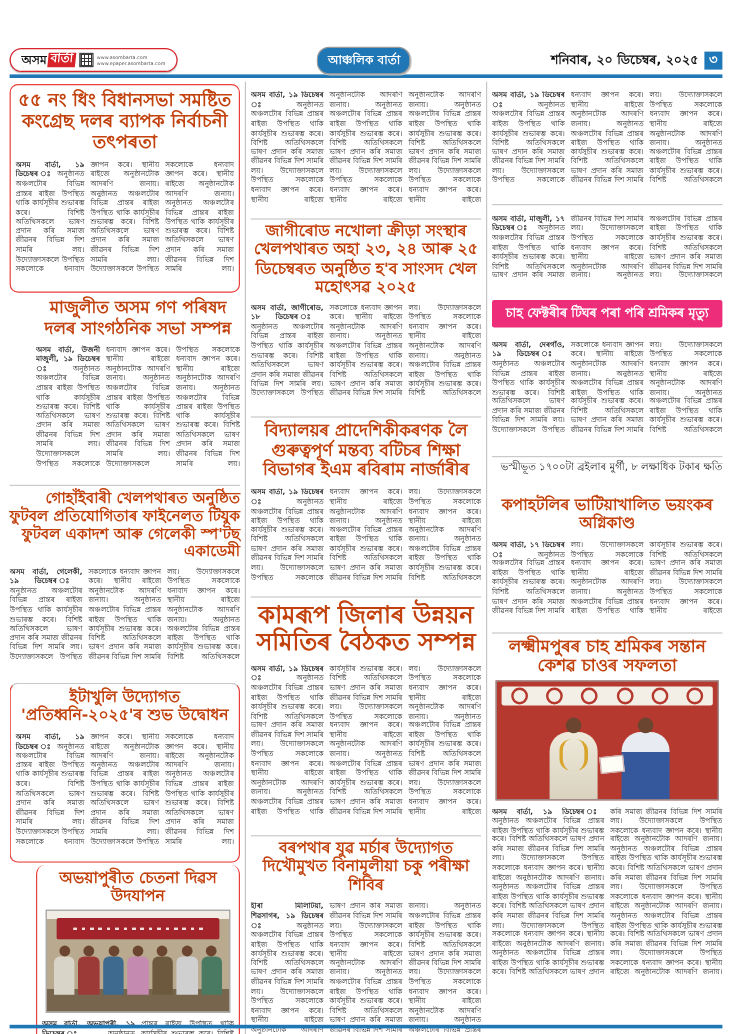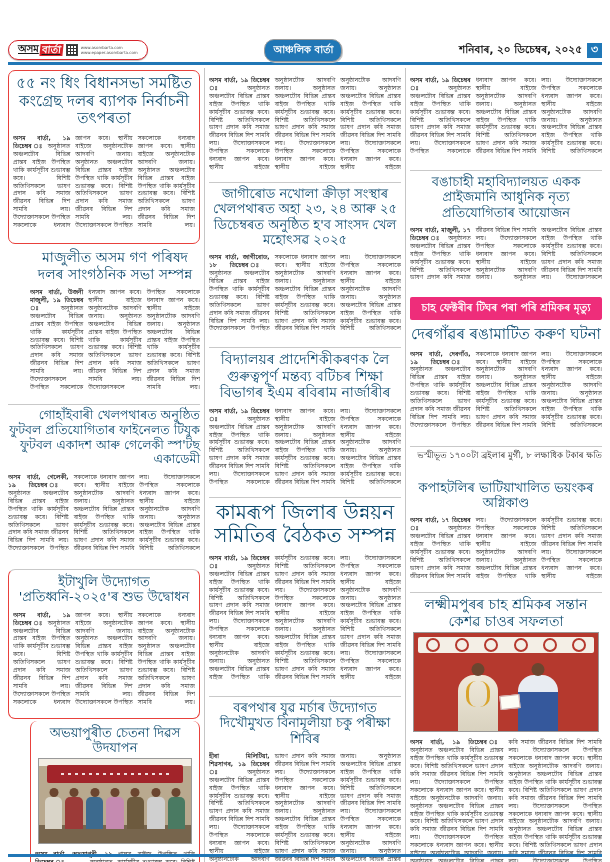--- a/index.html
+++ b/index.html
@@ -6,21 +6,21 @@
   body{
     width:610px;height:862px;background:#ffffff;
     font-family:"DejaVu Sans", sans-serif;
     position:relative;overflow:hidden;color:#1a1a1a;
   }
   .page{width:610px;height:862px;position:relative;overflow:hidden;}
 
   
   .header{display:flex;align-items:center;justify-content:space-between;margin:40px 8px 0 8px;height:20px;}
   .masthead{display:flex;align-items:center;gap:3px;border:1.5px solid #d8232a;border-radius:11px;padding:1px 9px;height:16px;background:#fff;box-shadow:0 1px 1px #bbb;}
-  .brand{display:flex;align-items:flex-start;font-weight:bold;font-size:10px;line-height:1;text-decoration:underline;}
+  .brand{display:flex;align-items:flex-end;font-weight:bold;font-size:10px;line-height:1;}
   .brand .b1{color:#111;}
   .brand .b2{background:#d8232a;color:#fff;padding:1px 2px;margin-left:1px;transform:skewX(-6deg);display:inline-block;}
   .qr{width:10px;height:10px;border:1px solid #444;background:
       repeating-linear-gradient(0deg,#333 0 1px,transparent 1px 3px),
       repeating-linear-gradient(90deg,#333 0 1px,transparent 1px 3px);}
   .sites{display:flex;flex-direction:column;font-size:4px;line-height:1.3;color:#555;font-style:normal;}
   .sites i{font-style:normal;}
   .section-pill{background:#2077b6;color:#fff;font-weight:bold;font-size:10px;padding:2px 8px;border-radius:10px;border:1px solid #9a9a9a;box-shadow:1px 1px 0 #c7c7c7;white-space:nowrap;}
   .dateblock{display:flex;align-items:center;gap:5px;}
   .date{font-weight:bold;font-size:10.5px;color:#111;white-space:nowrap;}
@@ -33,21 +33,21 @@
   .col{flex:1;min-width:0;padding:0 4px;}
   .col + .col{border-left:1px solid #c6c6c6;}
   .col:first-child{padding-left:0;}
   .col:last-child{padding-right:0;}
 
   .article{padding:2px 0;}
   .article + .article{border-top:1px solid #c9c9c9;margin-top:2px;}
   .boxed{border:1.5px solid #e8413c;border-radius:7px;padding:3px 4px;margin:2px 0;}
   .boxed + .article{border-top:none;margin-left:22px;}
 
-  .headline{font-weight:normal;text-align:center;color:#0c4a6e;line-height:1.18;margin:1px 0 3px 0;}
+  .headline{font-weight:bold;text-align:center;color:#c2410c;line-height:1.18;margin:1px 0 3px 0;}
   .h15{font-size:15px;} .h14{font-size:14px;} .h13{font-size:13px;} .h16{font-size:20px;text-align:center;} .h12{font-size:12.5px;text-align:right;}
   .kicker{font-weight:normal;text-align:right;font-size:8.5px;color:#222;margin-bottom:17px;}
   .strip{background:#ee2d7a;color:#fff;font-weight:bold;text-align:center;font-size:10.5px;padding:3px 2px;border-radius:2px;margin:3px 0;}
 
   .body-sim{font-size:6px;line-height:1.32;text-align:justify;color:#232323;overflow:hidden;column-gap:5px;word-break:break-word;}
   .c3{column-count:3;}
   .c2{column-count:2;}
   .byline{font-weight:bold;}
 
   
@@ -179,28 +179,26 @@
 
     </div>
 
     <div class="col">
 
       <div class="article">
         <p class="body-sim c3" style="height:84px"><b class="byline">অসম বাৰ্তা, ১৯ ডিচেম্বৰ ঃ</b> <span>অনুষ্ঠানত অঞ্চলটোৰ বিভিন্ন প্ৰান্তৰ ৰাইজ উপস্থিত থাকি কাৰ্যসূচীৰ শুভাৰম্ভ কৰে। বিশিষ্ট অতিথিসকলে ভাষণ প্ৰদান কৰি সমাজ জীৱনৰ বিভিন্ন দিশ সামৰি লয়। উদ্যোক্তাসকলে উপস্থিত সকলোকে ধন্যবাদ জ্ঞাপন কৰে। স্থানীয় ৰাইজে অনুষ্ঠানটোক আদৰণি জনায়। অনুষ্ঠানত অঞ্চলটোৰ বিভিন্ন প্ৰান্তৰ ৰাইজ উপস্থিত থাকি কাৰ্যসূচীৰ শুভাৰম্ভ কৰে। বিশিষ্ট অতিথিসকলে ভাষণ প্ৰদান কৰি সমাজ জীৱনৰ বিভিন্ন দিশ সামৰি লয়। উদ্যোক্তাসকলে উপস্থিত সকলোকে ধন্যবাদ জ্ঞাপন কৰে। স্থানীয় ৰাইজে অনুষ্ঠানটোক আদৰণি জনায়। অনুষ্ঠানত অঞ্চলটোৰ বিভিন্ন প্ৰান্তৰ ৰাইজ উপস্থিত থাকি কাৰ্যসূচীৰ শুভাৰম্ভ কৰে। বিশিষ্ট অতিথিসকলে ভাষণ প্ৰদান কৰি সমাজ জীৱনৰ বিভিন্ন দিশ সামৰি লয়। উদ্যোক্তাসকলে উপস্থিত সকলোকে ধন্যবাদ জ্ঞাপন কৰে। স্থানীয় ৰাইজে অনুষ্ঠানটোক আদৰণি জনায়। অনুষ্ঠানত অঞ্চলটোৰ বিভিন্ন প্ৰান্তৰ ৰাইজ উপস্থিত থাকি কাৰ্যসূচীৰ শুভাৰম্ভ কৰে। বিশিষ্ট অতিথিসকলে ভাষণ প্ৰদান কৰি সমাজ জীৱনৰ বিভিন্ন দিশ সামৰি লয়। উদ্যোক্তাসকলে উপস্থিত সকলোকে ধন্যবাদ জ্ঞাপন কৰে। স্থানীয় ৰাইজে অনুষ্ঠানটোক আদৰণি জনায়। অনুষ্ঠানত অঞ্চলটোৰ বিভিন্ন প্ৰান্তৰ ৰাইজ উপস্থিত থাকি কাৰ্যসূচীৰ শুভাৰম্ভ কৰে। বিশিষ্ট অতিথিসকলে ভাষণ প্ৰদান কৰি সমাজ জীৱনৰ বিভিন্ন দিশ সামৰি লয়। উদ্যোক্তাসকলে উপস্থিত সকলোকে ধন্যবাদ জ্ঞাপন কৰে। স্থানীয় ৰাইজে অনুষ্ঠানটোক আদৰণি জনায়। </span></p>
       </div>
 
       <div class="article">
-        <div class="headline h13">বঙাচাহী মহাবিদ্যালয়ত একক প্ৰাইজমানি আধুনিক নৃত্য প্ৰতিযোগিতাৰ আয়োজন</div>
         <p class="body-sim c3" style="height:60px"><b class="byline">অসম বাৰ্তা, মাজুলী, ১৭ ডিচেম্বৰ ঃ</b> <span>অনুষ্ঠানত অঞ্চলটোৰ বিভিন্ন প্ৰান্তৰ ৰাইজ উপস্থিত থাকি কাৰ্যসূচীৰ শুভাৰম্ভ কৰে। বিশিষ্ট অতিথিসকলে ভাষণ প্ৰদান কৰি সমাজ জীৱনৰ বিভিন্ন দিশ সামৰি লয়। উদ্যোক্তাসকলে উপস্থিত সকলোকে ধন্যবাদ জ্ঞাপন কৰে। স্থানীয় ৰাইজে অনুষ্ঠানটোক আদৰণি জনায়। অনুষ্ঠানত অঞ্চলটোৰ বিভিন্ন প্ৰান্তৰ ৰাইজ উপস্থিত থাকি কাৰ্যসূচীৰ শুভাৰম্ভ কৰে। বিশিষ্ট অতিথিসকলে ভাষণ প্ৰদান কৰি সমাজ জীৱনৰ বিভিন্ন দিশ সামৰি লয়। উদ্যোক্তাসকলে উপস্থিত সকলোকে ধন্যবাদ জ্ঞাপন কৰে। স্থানীয় ৰাইজে অনুষ্ঠানটোক আদৰণি জনায়। অনুষ্ঠানত অঞ্চলটোৰ বিভিন্ন প্ৰান্তৰ ৰাইজ উপস্থিত থাকি কাৰ্যসূচীৰ শুভাৰম্ভ কৰে। বিশিষ্ট অতিথিসকলে ভাষণ প্ৰদান কৰি সমাজ জীৱনৰ বিভিন্ন দিশ সামৰি লয়। উদ্যোক্তাসকলে উপস্থিত সকলোকে ধন্যবাদ জ্ঞাপন কৰে। স্থানীয় ৰাইজে অনুষ্ঠানটোক আদৰণি জনায়। অনুষ্ঠানত অঞ্চলটোৰ বিভিন্ন প্ৰান্তৰ ৰাইজ উপস্থিত থাকি কাৰ্যসূচীৰ শুভাৰম্ভ কৰে। বিশিষ্ট অতিথিসকলে ভাষণ প্ৰদান কৰি সমাজ জীৱনৰ বিভিন্ন দিশ সামৰি লয়। উদ্যোক্তাসকলে উপস্থিত সকলোকে ধন্যবাদ জ্ঞাপন কৰে। স্থানীয় ৰাইজে অনুষ্ঠানটোক আদৰণি জনায়। </span></p>
       </div>
 
       <div class="strip">চাহ ফেক্টৰীৰ টিঘৰ পৰা পৰি শ্ৰমিকৰ মৃত্যু</div>
 
       <div class="article" style="border-top:none">
-        <div class="headline h15">দেৰগাঁৱৰ ৰঙামাটিত কৰুণ ঘটনা</div>
         <p class="body-sim c3" style="height:86px"><b class="byline">অসম বাৰ্তা, দেৰগাঁও, ১৯ ডিচেম্বৰ ঃ</b> <span>অনুষ্ঠানত অঞ্চলটোৰ বিভিন্ন প্ৰান্তৰ ৰাইজ উপস্থিত থাকি কাৰ্যসূচীৰ শুভাৰম্ভ কৰে। বিশিষ্ট অতিথিসকলে ভাষণ প্ৰদান কৰি সমাজ জীৱনৰ বিভিন্ন দিশ সামৰি লয়। উদ্যোক্তাসকলে উপস্থিত সকলোকে ধন্যবাদ জ্ঞাপন কৰে। স্থানীয় ৰাইজে অনুষ্ঠানটোক আদৰণি জনায়। অনুষ্ঠানত অঞ্চলটোৰ বিভিন্ন প্ৰান্তৰ ৰাইজ উপস্থিত থাকি কাৰ্যসূচীৰ শুভাৰম্ভ কৰে। বিশিষ্ট অতিথিসকলে ভাষণ প্ৰদান কৰি সমাজ জীৱনৰ বিভিন্ন দিশ সামৰি লয়। উদ্যোক্তাসকলে উপস্থিত সকলোকে ধন্যবাদ জ্ঞাপন কৰে। স্থানীয় ৰাইজে অনুষ্ঠানটোক আদৰণি জনায়। অনুষ্ঠানত অঞ্চলটোৰ বিভিন্ন প্ৰান্তৰ ৰাইজ উপস্থিত থাকি কাৰ্যসূচীৰ শুভাৰম্ভ কৰে। বিশিষ্ট অতিথিসকলে ভাষণ প্ৰদান কৰি সমাজ জীৱনৰ বিভিন্ন দিশ সামৰি লয়। উদ্যোক্তাসকলে উপস্থিত সকলোকে ধন্যবাদ জ্ঞাপন কৰে। স্থানীয় ৰাইজে অনুষ্ঠানটোক আদৰণি জনায়। অনুষ্ঠানত অঞ্চলটোৰ বিভিন্ন প্ৰান্তৰ ৰাইজ উপস্থিত থাকি কাৰ্যসূচীৰ শুভাৰম্ভ কৰে। বিশিষ্ট অতিথিসকলে ভাষণ প্ৰদান কৰি সমাজ জীৱনৰ বিভিন্ন দিশ সামৰি লয়। উদ্যোক্তাসকলে উপস্থিত সকলোকে ধন্যবাদ জ্ঞাপন কৰে। স্থানীয় ৰাইজে অনুষ্ঠানটোক আদৰণি জনায়। অনুষ্ঠানত অঞ্চলটোৰ বিভিন্ন প্ৰান্তৰ ৰাইজ উপস্থিত থাকি কাৰ্যসূচীৰ শুভাৰম্ভ কৰে। বিশিষ্ট অতিথিসকলে ভাষণ প্ৰদান কৰি সমাজ জীৱনৰ বিভিন্ন দিশ সামৰি লয়। উদ্যোক্তাসকলে উপস্থিত সকলোকে ধন্যবাদ জ্ঞাপন কৰে। স্থানীয় ৰাইজে অনুষ্ঠানটোক আদৰণি জনায়। </span></p>
       </div>
 
       <div class="article">
         <div class="kicker">ভস্মীভূত ১৭০০টা ব্ৰইলাৰ মুৰ্গী, ৮ লক্ষাধিক টকাৰ ক্ষতি</div>
         <div class="headline h13">কপাহটলিৰ ভাটিয়াখালিত ভয়ংকৰ অগ্নিকাণ্ড</div>
         <p class="body-sim c3" style="height:66px"><b class="byline">অসম বাৰ্তা, ১৭ ডিচেম্বৰ ঃ</b> <span>অনুষ্ঠানত অঞ্চলটোৰ বিভিন্ন প্ৰান্তৰ ৰাইজ উপস্থিত থাকি কাৰ্যসূচীৰ শুভাৰম্ভ কৰে। বিশিষ্ট অতিথিসকলে ভাষণ প্ৰদান কৰি সমাজ জীৱনৰ বিভিন্ন দিশ সামৰি লয়। উদ্যোক্তাসকলে উপস্থিত সকলোকে ধন্যবাদ জ্ঞাপন কৰে। স্থানীয় ৰাইজে অনুষ্ঠানটোক আদৰণি জনায়। অনুষ্ঠানত অঞ্চলটোৰ বিভিন্ন প্ৰান্তৰ ৰাইজ উপস্থিত থাকি কাৰ্যসূচীৰ শুভাৰম্ভ কৰে। বিশিষ্ট অতিথিসকলে ভাষণ প্ৰদান কৰি সমাজ জীৱনৰ বিভিন্ন দিশ সামৰি লয়। উদ্যোক্তাসকলে উপস্থিত সকলোকে ধন্যবাদ জ্ঞাপন কৰে। স্থানীয় ৰাইজে অনুষ্ঠানটোক আদৰণি জনায়। অনুষ্ঠানত অঞ্চলটোৰ বিভিন্ন প্ৰান্তৰ ৰাইজ উপস্থিত থাকি কাৰ্যসূচীৰ শুভাৰম্ভ কৰে। বিশিষ্ট অতিথিসকলে ভাষণ প্ৰদান কৰি সমাজ জীৱনৰ বিভিন্ন দিশ সামৰি লয়। উদ্যোক্তাসকলে উপস্থিত সকলোকে ধন্যবাদ জ্ঞাপন কৰে। স্থানীয় ৰাইজে অনুষ্ঠানটোক আদৰণি জনায়। অনুষ্ঠানত অঞ্চলটোৰ বিভিন্ন প্ৰান্তৰ ৰাইজ উপস্থিত থাকি কাৰ্যসূচীৰ শুভাৰম্ভ কৰে। বিশিষ্ট অতিথিসকলে ভাষণ প্ৰদান কৰি সমাজ জীৱনৰ বিভিন্ন দিশ সামৰি লয়। উদ্যোক্তাসকলে উপস্থিত সকলোকে ধন্যবাদ জ্ঞাপন কৰে। স্থানীয় ৰাইজে অনুষ্ঠানটোক আদৰণি জনায়। </span></p>
       </div>
 
       <div class="article">

